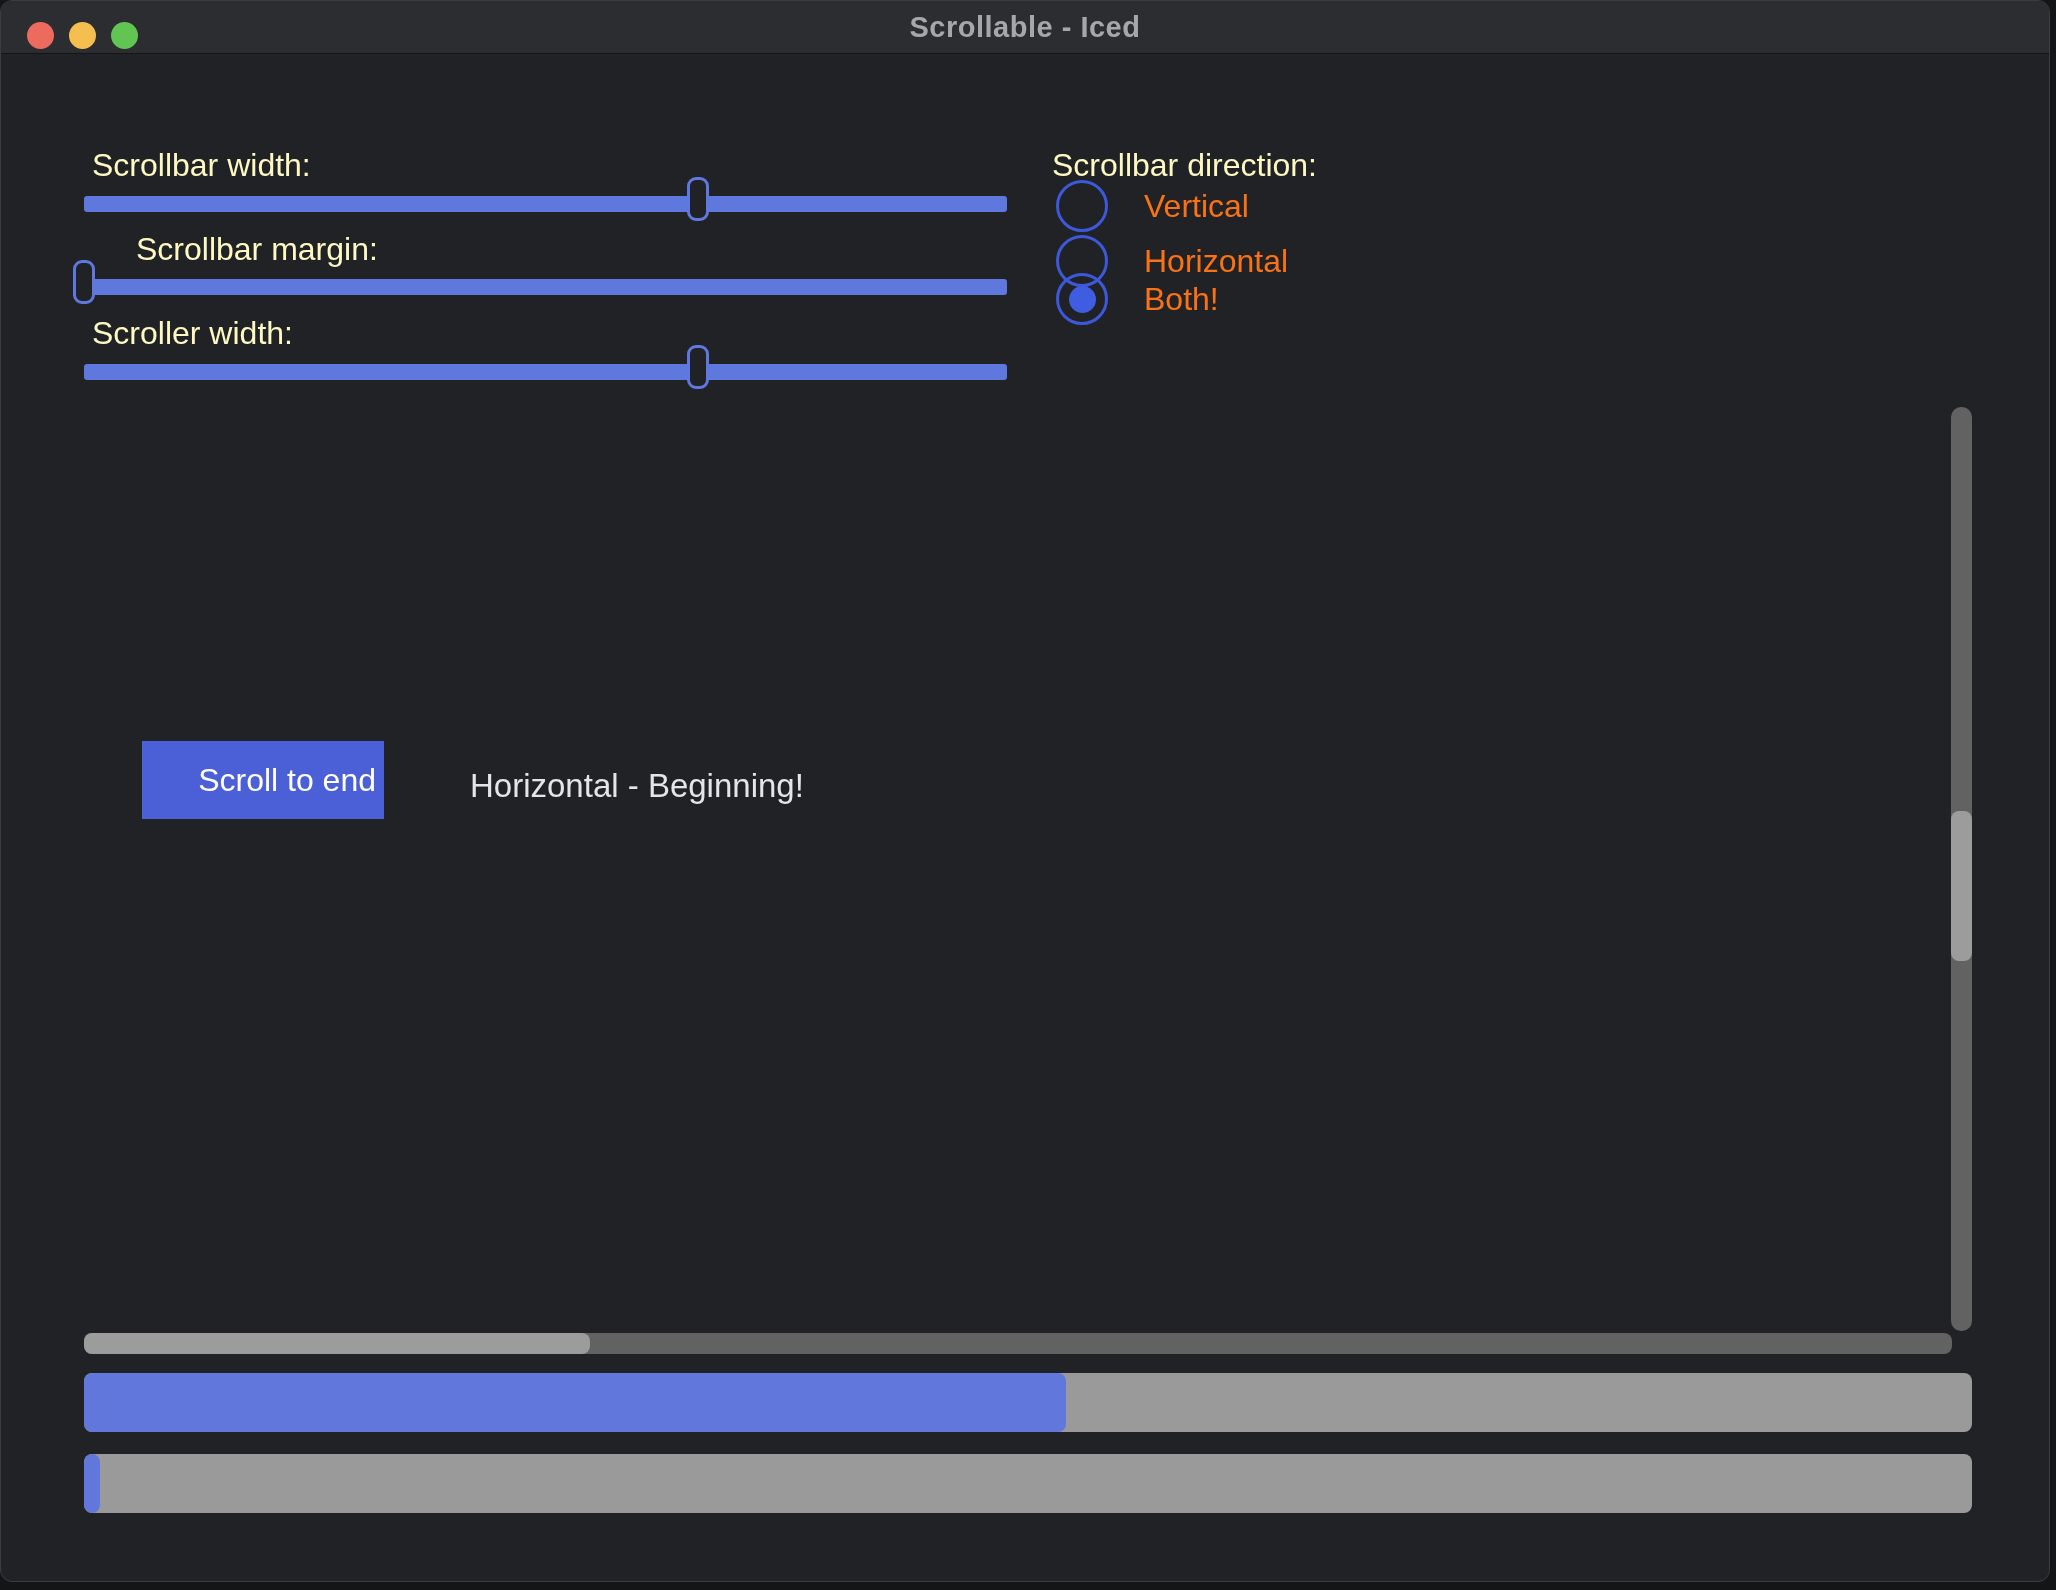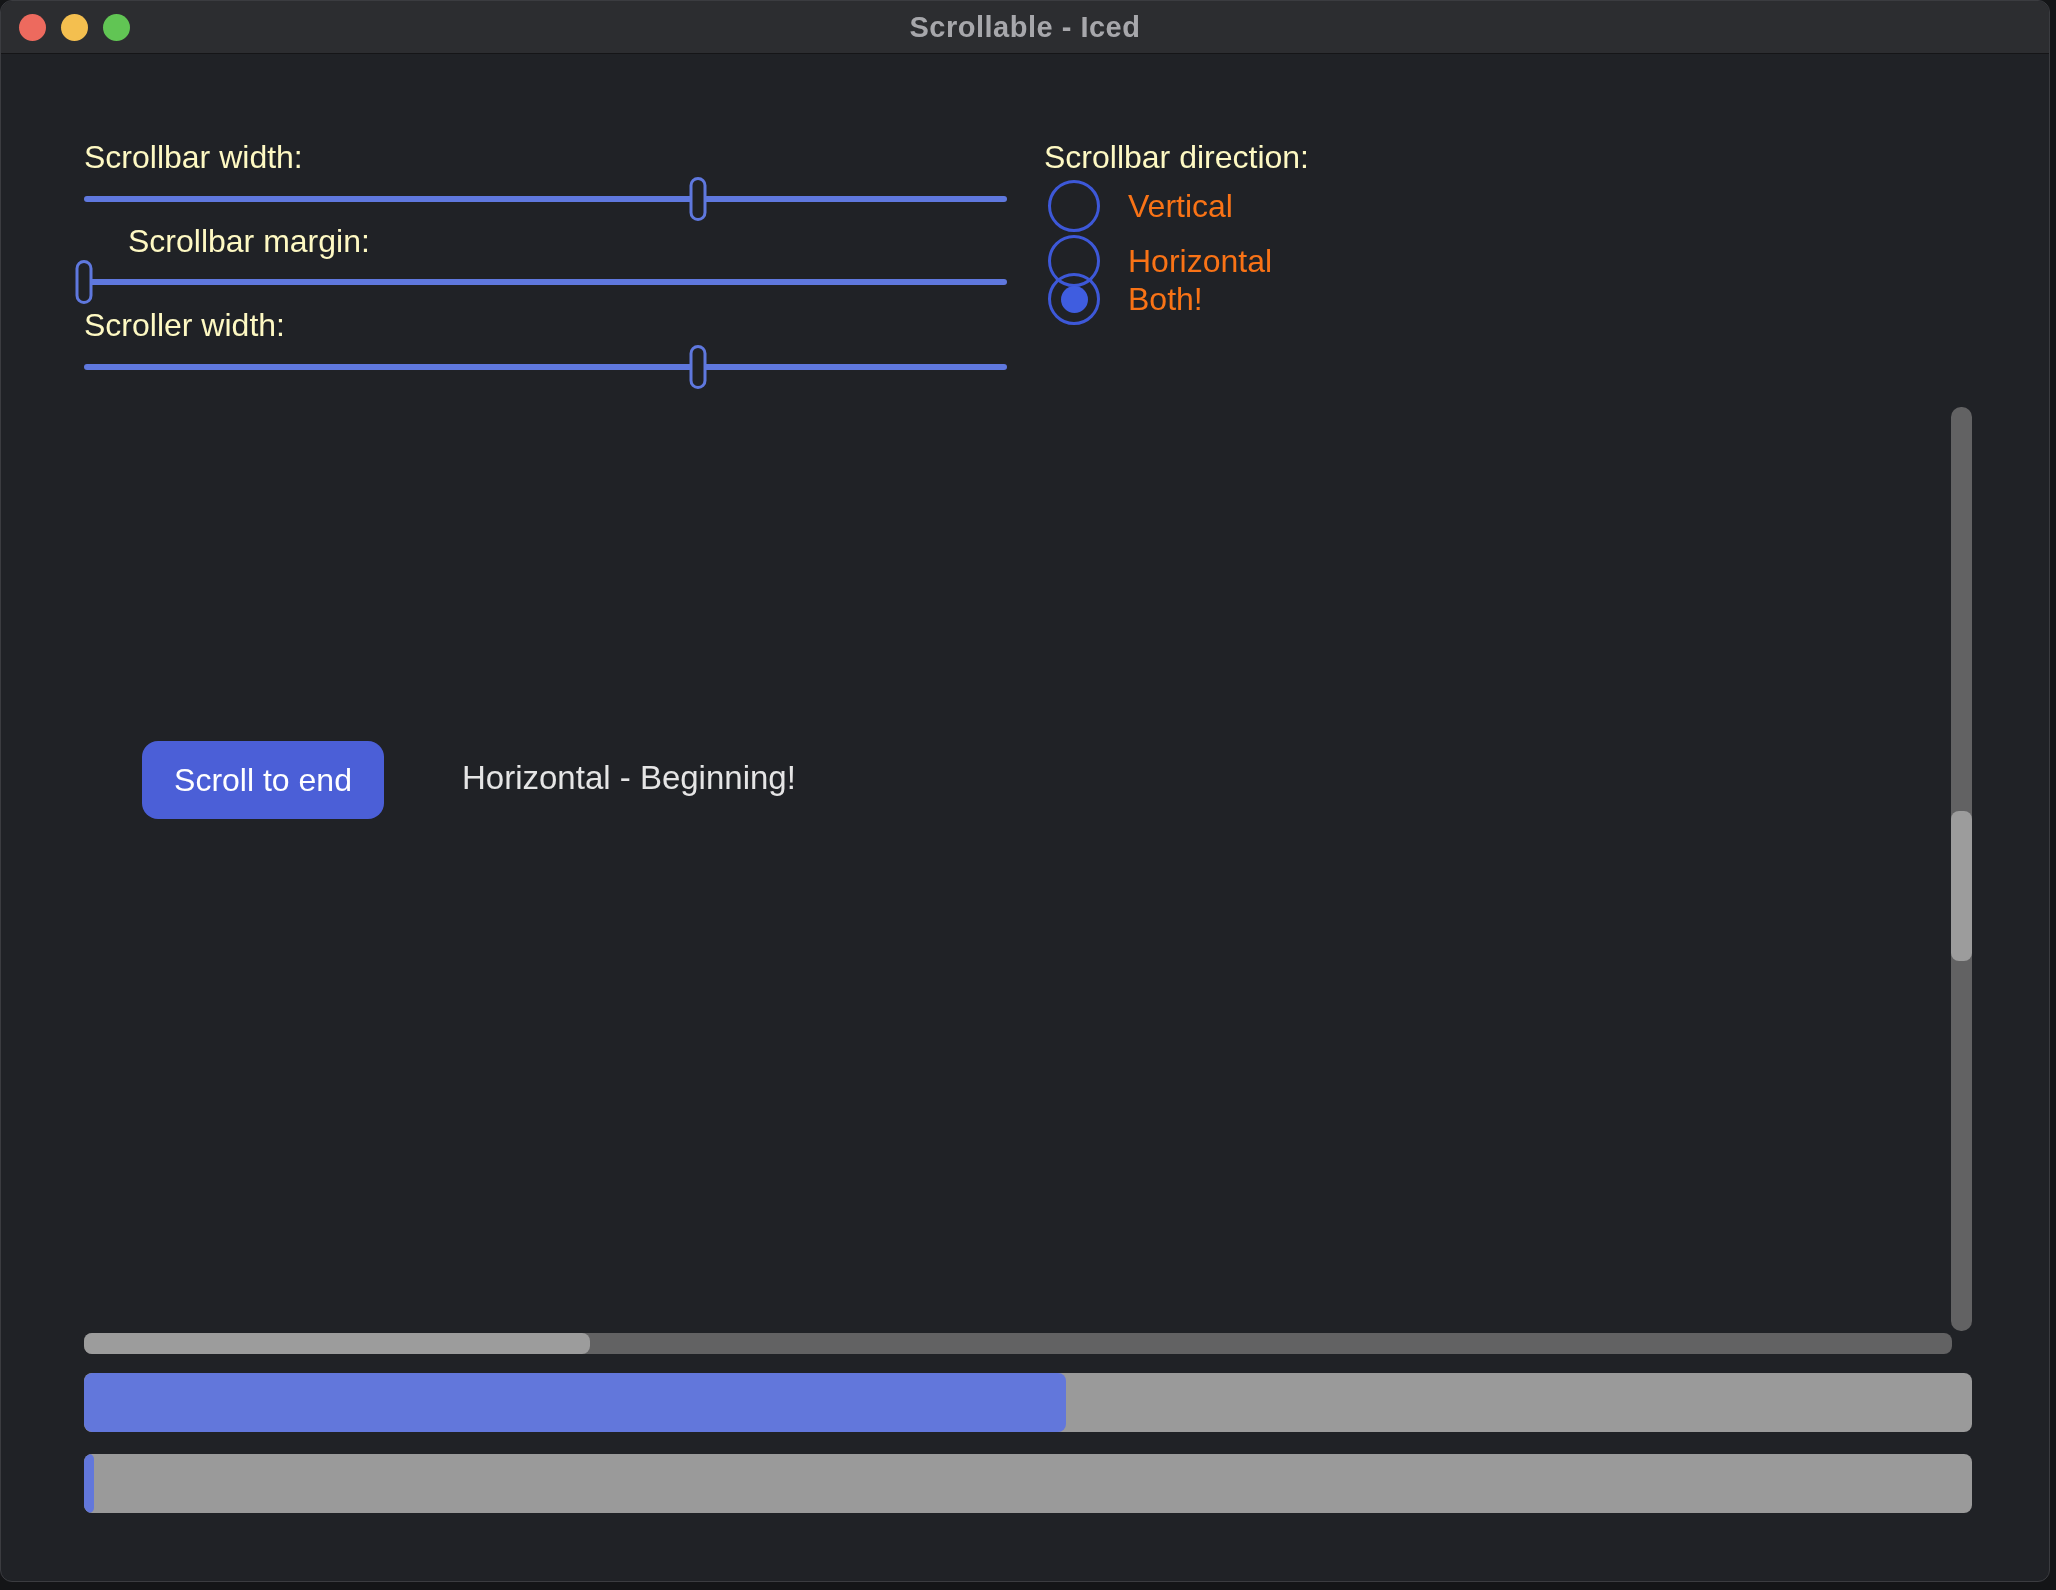--- a/index.html
+++ b/index.html
@@ -1,15 +1,15 @@
 <!DOCTYPE html>
 <html><head>
 <meta charset="utf-8">
 <style>
-  * { margin:0; padding:0; box-sizing:border-box; }
+  * { margin:0; padding:8px; box-sizing:border-box;text-align:right; }
   html,body { width:2056px; height:1590px; background:#141517; font-family:"Liberation Sans", sans-serif; }
   .window {
     position:absolute; left:0; top:0; width:2050px; height:1582px;
     background:#202226; border:1px solid #3b3c40; border-radius:12px; overflow:hidden;
   }
   .titlebar {
     position:absolute; left:0; top:0; width:100%; height:53px;
     background:#2c2d30; border-bottom:1px solid #151517;
     display:flex; align-items:center; justify-content:center;
   }
@@ -40,21 +40,21 @@
     width:52px; height:52px; border:3px solid #3d58d8; border-radius:50%;
     display:flex; align-items:center; justify-content:center; flex:none;
   }
   .radio-dot { width:27px; height:27px; border-radius:50%; background:#3f5de0; opacity:0; }
   .radio-dot.selected { opacity:1; }
   .radio-label { color:#f97316; font-size:32px; margin-left:28px; white-space:nowrap; }
 
   
   .btn {
     position:absolute; left:141px; top:740px; width:242px; height:78px;
-    background:#4b5fd7; border:none; border-radius:16px;
+    background:#4b5fd7; border:none; border-radius:0;
     color:#ffffff; font-size:32px; font-family:"Liberation Sans", sans-serif; cursor:pointer;
   }
   .status { position:absolute; left:461px; top:758px; color:#e5e5e5; font-size:33px; }
 
   
   .vbar {
     position:absolute; left:1950px; top:406px; width:21px; height:924px;
     background:#626263; border-radius:10px;
   }
   .vthumb { position:absolute; left:0; width:100%; background:#9c9c9c; border-radius:8px; }

